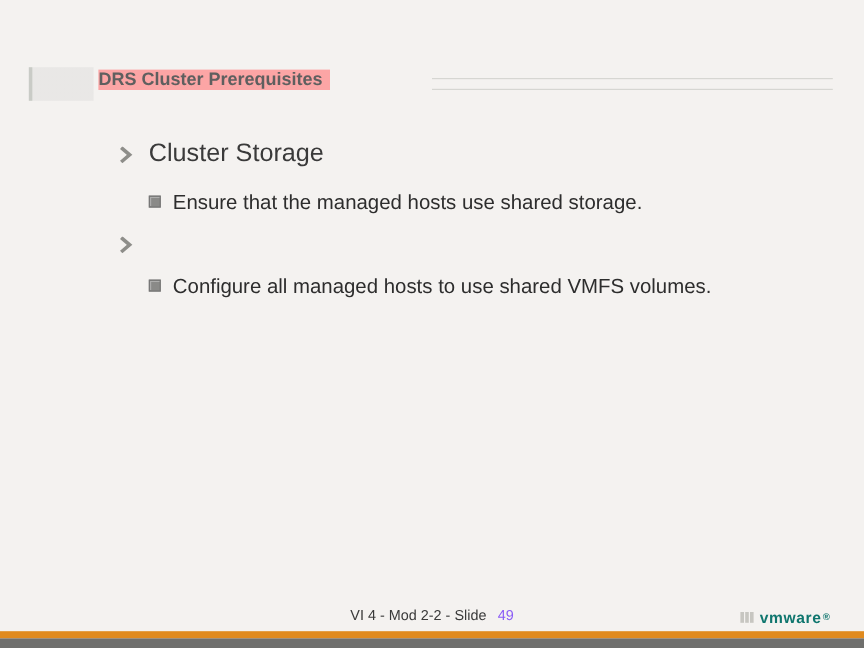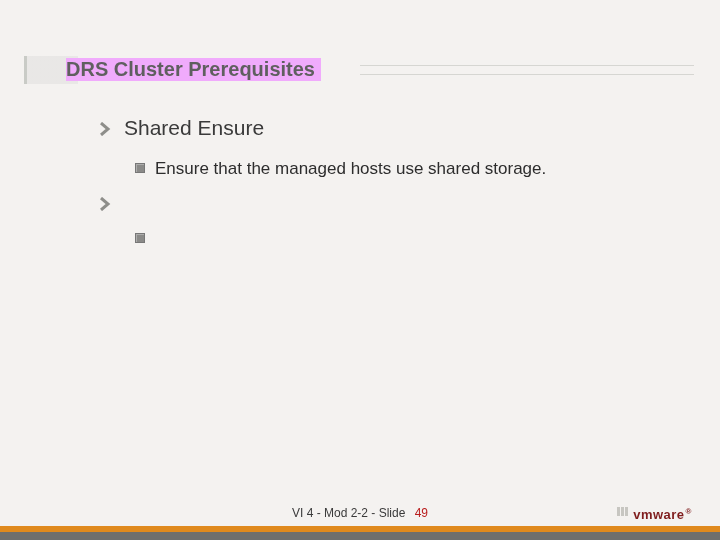--- a/index.html
+++ b/index.html
@@ -27,26 +27,26 @@
       position: absolute;
       left: 24px;
       top: 0;
       width: 54px;
       height: 28px;
       background: linear-gradient(to bottom, rgba(200,200,200,0.25), rgba(200,200,200,0.25));
       border-left: 3px solid #c9cbc6;
     }
     .title-text {
       position: absolute;
-      left: 66px;
+      left: 82px;
       top: 2px;
-      font-size: 20px;
+      font-size: 15px;
       font-weight: bold;
       color: #5f5f5f;
-      background: #f0abfc;
+      background: #fca5a5;
       padding-right: 6px;
     }
     .title-right-line2 {
       position: absolute;
       left: 360px;
       right: 26px;
       top: 9px;
       height: 10px;
       border-top: 1px solid #d6d6d2;
       border-bottom: 1px solid #d6d6d2;
@@ -71,21 +71,21 @@
       position: relative;
       top: 1px;
     }
     .section-heading-text {
       font-size: 21px;
       color: #3a3a3a;
     }
     .bullet-row {
       display: flex;
       align-items: flex-start;
-      margin-left: 35px;
+      margin-left: 24px;
       margin-bottom: 16px;
     }
     .square-bullet {
       width: 10px;
       height: 10px;
       background: #8a8a88;
       margin-right: 10px;
       margin-top: 5px;
       flex-shrink: 0;
       border: 1px solid #777;
@@ -105,33 +105,33 @@
     .footer-text {
       position: absolute;
       bottom: 20px;
       left: 0;
       right: 0;
       text-align: center;
       font-size: 12px;
       color: #3a3a3a;
     }
     .footer-page {
-      color: #b91c1c;
+      color: #8b5cf6;
       margin-left: 6px;
     }
     .footer-logo {
       position: absolute;
       bottom: 18px;
       right: 28px;
       font-size: 13px;
-      color: #7f1d1d;
+      color: #0f766e;
       font-weight: bold;
       letter-spacing: 0.5px;
       display: flex;
-      align-items: flex-start;
+      align-items: center;
     }
     .footer-logo-boxes {
       display: inline-flex;
       margin-right: 4px;
     }
     .footer-logo-box {
       width: 3px;
       height: 9px;
       background: #c7c6c1;
       margin-right: 1px;
@@ -163,36 +163,37 @@
     <div class="title-right-line2"></div>
     <div class="title-text">DRS Cluster Prerequisites</div>
   </div>
 
   <div class="content">
 
     <div class="section-heading">
       <svg class="chevron" viewBox="0 0 14 14">
         <path d="M1 1 L8 7 L1 13" fill="none" stroke="#8e8e8a" stroke-width="3"></path>
       </svg>
-      <span class="section-heading-text">Shared Ensure</span>
+      <span class="section-heading-text">Cluster Storage</span>
     </div>
 
     <div class="bullet-row">
       <div class="square-bullet"></div>
       <div class="bullet-text">Ensure that the managed hosts use shared storage.</div>
     </div>
 
     <div class="section-heading">
       <svg class="chevron" viewBox="0 0 14 14">
         <path d="M1 1 L8 7 L1 13" fill="none" stroke="#8e8e8a" stroke-width="3"></path>
       </svg>
     </div>
 
     <div class="bullet-row">
       <div class="square-bullet"></div>
+      <div class="bullet-text">Configure all managed hosts to use shared VMFS volumes.</div>
     </div>
 
 
   </div>
 
   <div class="footer">
     <div class="footer-text">
       <span>VI 4 - Mod 2-2 - Slide</span>
       <span class="footer-page">49</span>
     </div>

